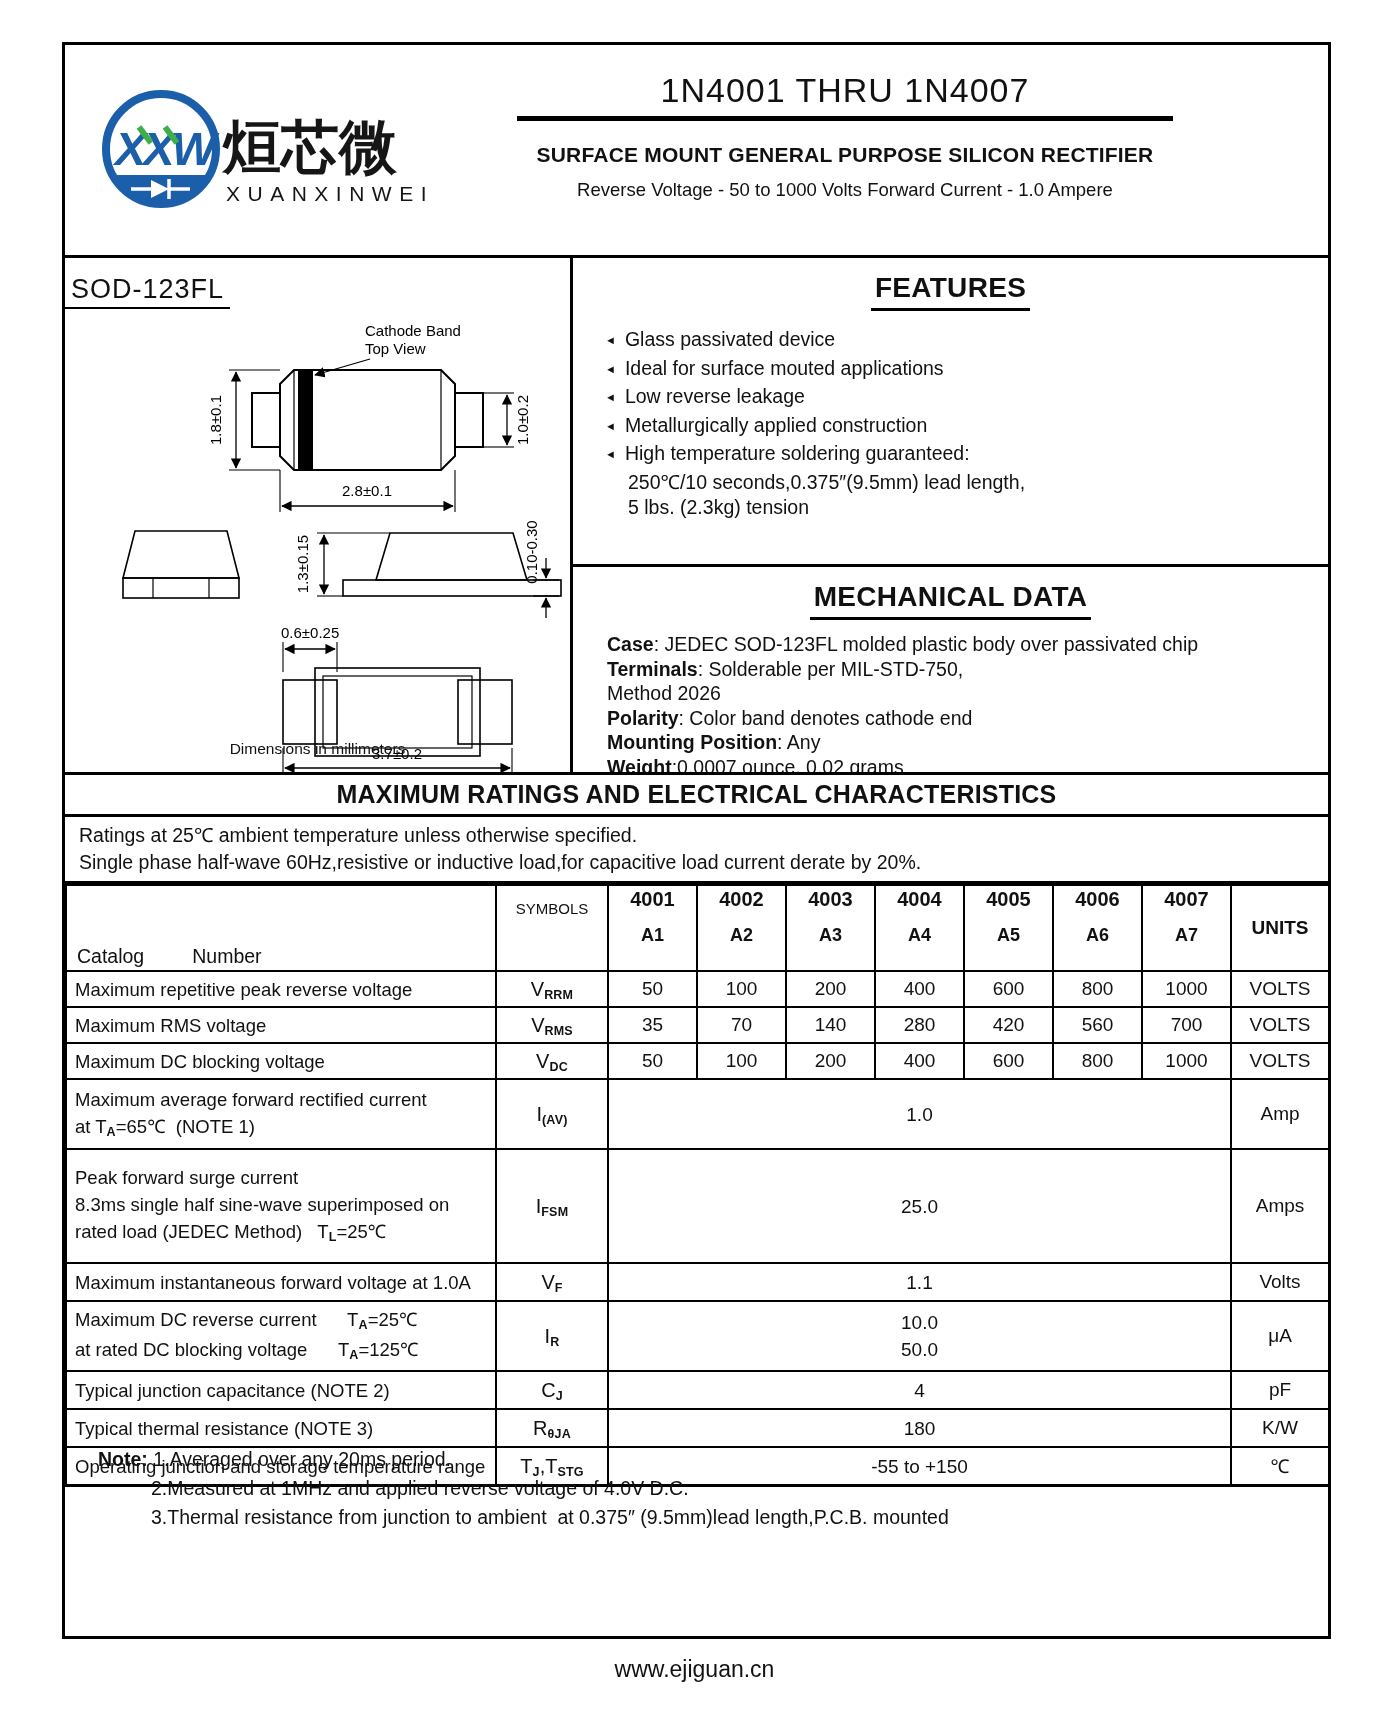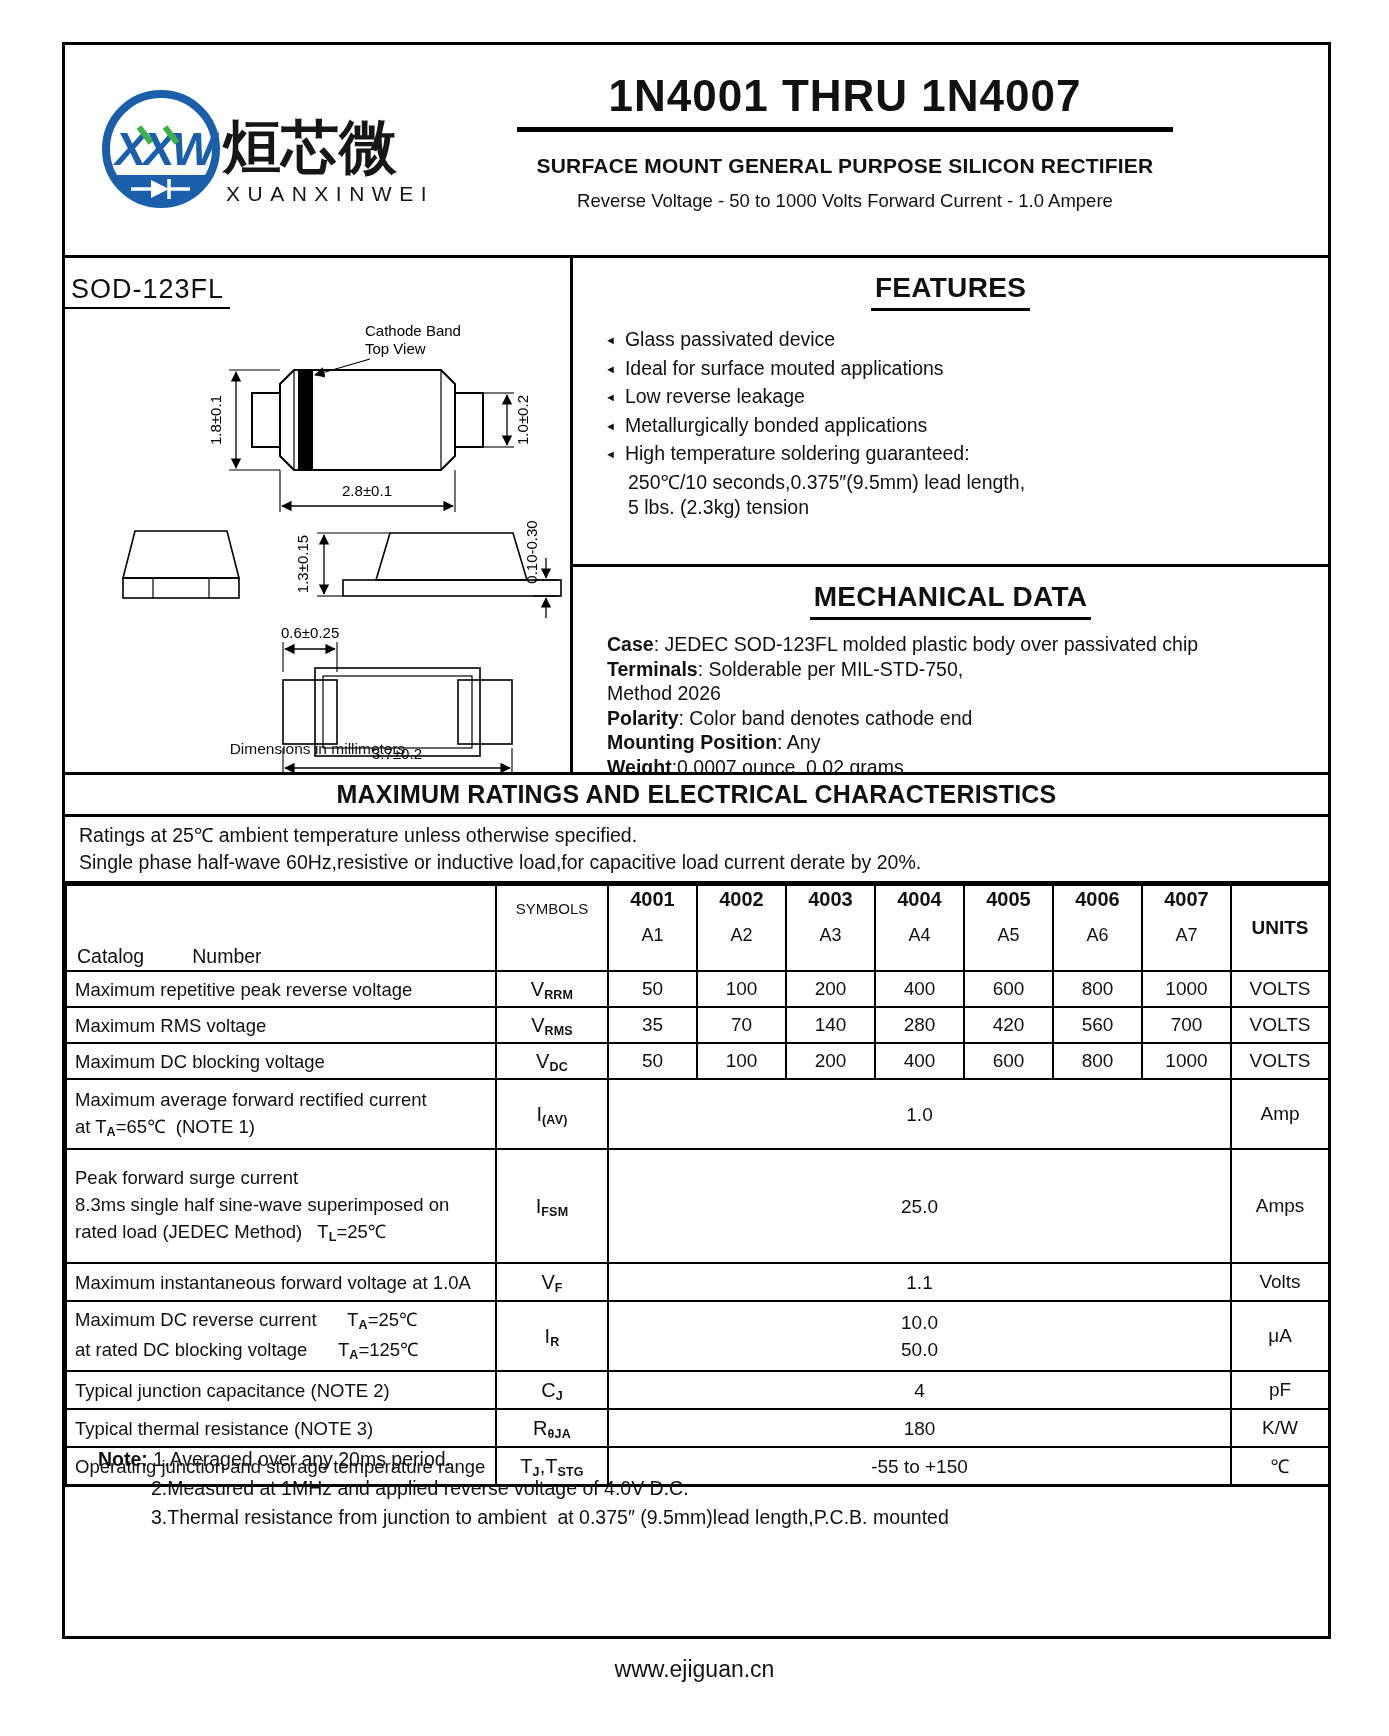--- a/index.html
+++ b/index.html
@@ -3,21 +3,21 @@
 <meta charset="utf-8">
 <style>
   html,body{margin:0;padding:0;background:#fff;}
   body{width:1389px;height:1736px;position:relative;font-family:"Liberation Sans",sans-serif;color:#111;}
   .outer{position:absolute;left:62px;top:42px;width:1263px;height:1591px;border:3px solid #000;background:#fff;}
 
   
   .sec-header{position:absolute;left:0;top:0;width:100%;height:210px;border-bottom:3px solid #000;}
   .logo-wrap{position:absolute;left:30px;top:38px;width:360px;height:140px;}
   .title-block{position:absolute;left:350px;top:26px;width:860px;text-align:center;}
-  .main-title{font-size:44px;font-weight:bold;letter-spacing:1px;}
+  .main-title{font-size:34px;font-weight:normal;letter-spacing:1px;}
   .title-rule{width:656px;margin:6px auto 0;border-top:5px solid #000;height:0;}
   .subtitle{margin-top:22px;font-size:21px;font-weight:bold;letter-spacing:.2px;}
   .volts-line{margin-top:12px;font-size:18.5px;}
 
   
   .sec-mid{position:absolute;left:0;top:213px;width:100%;height:514px;border-bottom:3px solid #000;display:flex;}
   .pkg-col{width:505px;border-right:3px solid #000;position:relative;flex:none;}
   .pkg-title{ text-align:left;margin-top:16px;}
   .pkg-title span{display:inline-block;font-size:27px;letter-spacing:1px;border-bottom:2.5px solid #000;padding:0 6px 2px;}
   .pkg-svg{position:absolute;left:0;top:58px;}
@@ -44,21 +44,21 @@
   
   .sec-table{position:absolute;left:0;top:839px;width:100%;}
   .dtable{width:100%;border-collapse:collapse;table-layout:fixed;}
   .dtable th,.dtable td{border:2px solid #000;font-weight:normal;overflow:hidden;}
   .dtable thead th{height:80px;vertical-align:middle;}
   .dtable thead .c-param{vertical-align:bottom;padding-bottom:2px;}
   .cat-line{font-size:19.5px;padding-left:2px;}
   .cat-gap{display:inline-block;width:48px;}
   .h-sym{font-size:15px;display:block;margin-top:-28px;}
   .h-num{font-size:20px;font-weight:bold;margin-top:-22px;}
-  .h-code{font-size:18px;font-weight:normal;margin-top:14px;}
+  .h-code{font-size:18px;font-weight:bold;margin-top:14px;}
   .c-unit-h{font-size:19px;font-weight:bold;}
   .c-param{text-align:left;padding:2px 4px 2px 8px;}
   .pline{font-size:18.5px;line-height:27px;white-space:pre-wrap;}
   .c-sym{text-align:center;font-size:20px;}
   .sub{font-size:12.5px;font-weight:bold;position:relative;top:3px;letter-spacing:.2px;}
   .c-val,.c-spanval,.c-unit{text-align:center;font-size:19px;}
   .c-spanval div{line-height:27px;}
   .dtable tbody tr:nth-child(1) td,.dtable tbody tr:nth-child(2) td,.dtable tbody tr:nth-child(3) td{height:30px;}
   .dtable tbody tr:nth-child(4) td{height:64px;}
   .dtable tbody tr:nth-child(5) td{height:108px;}
@@ -181,21 +181,21 @@
       <div class="pkg-caption">Dimensions in millimeters</div>
     </div>
 
     <div class="right-col">
       <div class="features-box">
         <div class="box-title"><span>FEATURES</span></div>
         <div class="feat-list" id="features-list">
             <div class="feat-line"><span class="bullet">◄</span><span>Glass passivated device</span></div>
             <div class="feat-line"><span class="bullet">◄</span><span>Ideal for surface mouted applications</span></div>
             <div class="feat-line"><span class="bullet">◄</span><span>Low reverse leakage</span></div>
-            <div class="feat-line"><span class="bullet">◄</span><span>Metallurgically bonded applications</span></div>
+            <div class="feat-line"><span class="bullet">◄</span><span>Metallurgically applied construction</span></div>
             <div class="feat-line"><span class="bullet">◄</span><span>High temperature soldering guaranteed:</span></div>
             <div class="feat-line cont"><span>250℃/10 seconds,0.375″(9.5mm) lead length,</span></div>
             <div class="feat-line cont"><span>5 lbs. (2.3kg) tension</span></div>
           </div>
       </div>
       <div class="mech-box">
         <div class="box-title"><span>MECHANICAL DATA</span></div>
         <div class="mech-lines" id="mech-lines">
             <div class="mech-line"><b>Case</b><span>: JEDEC SOD-123FL molded plastic body over passivated chip</span></div>
             <div class="mech-line"><b>Terminals</b><span>: Solderable per MIL-STD-750,</span></div>

